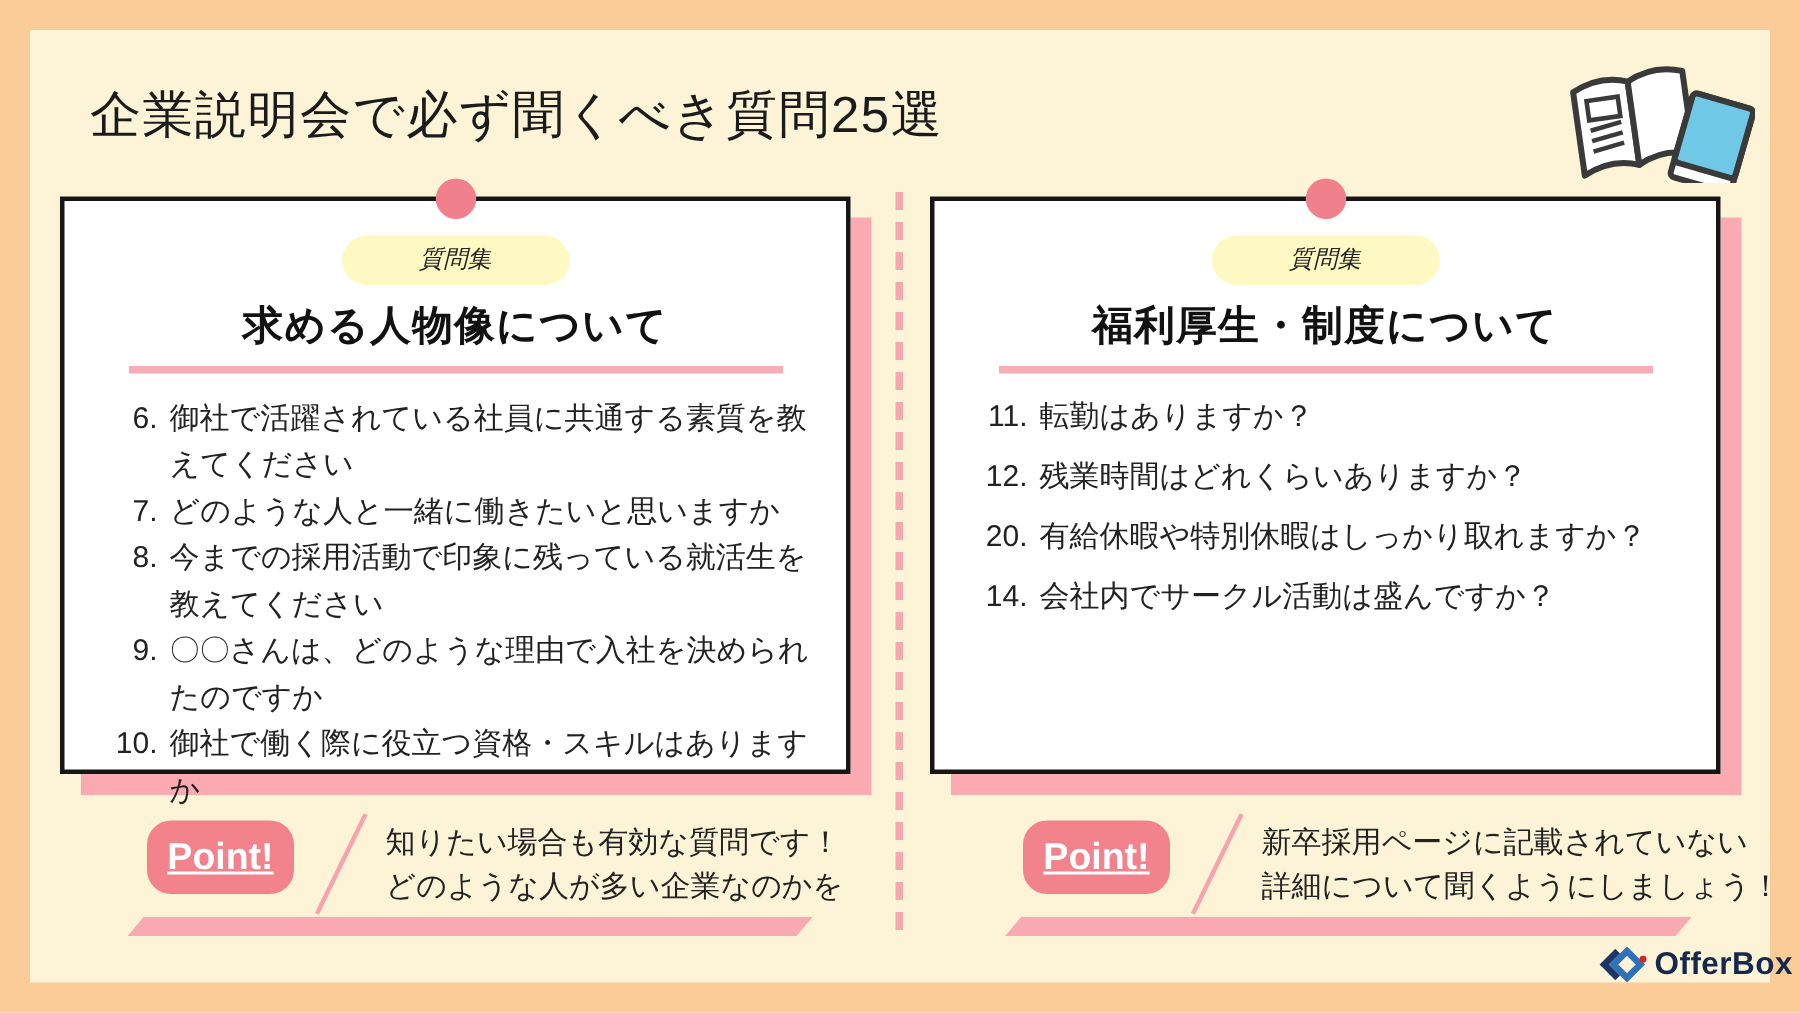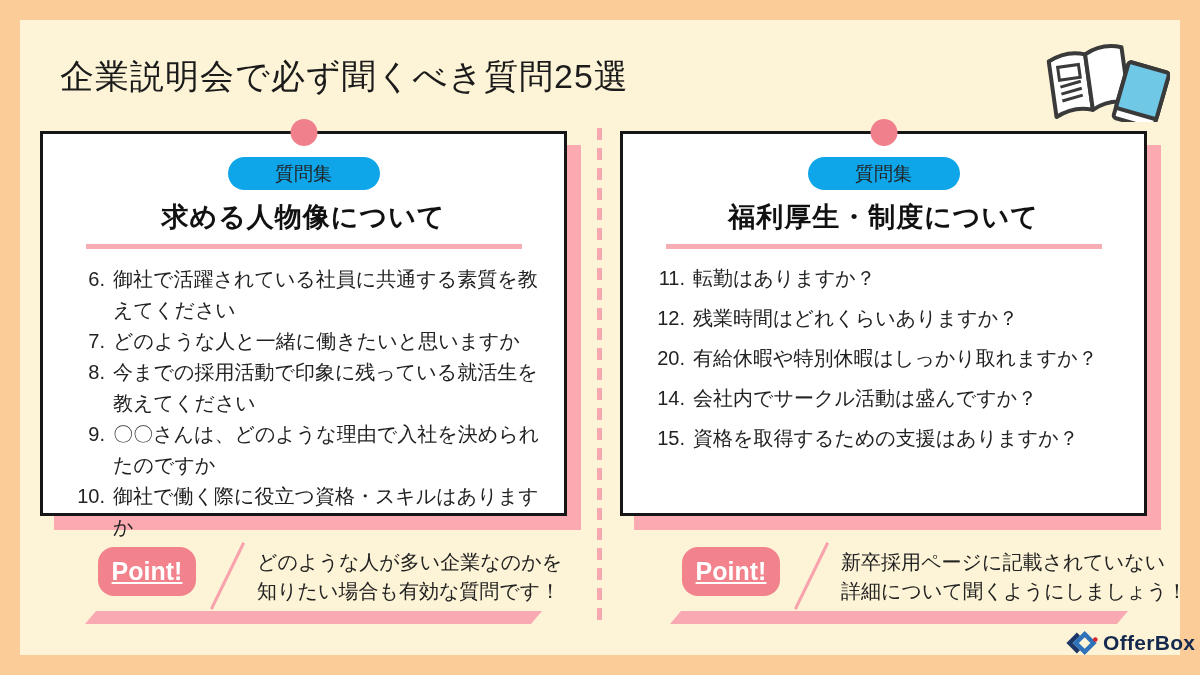--- a/index.html
+++ b/index.html
@@ -31,22 +31,22 @@
   }
   .card.pos-left  { left:40px; }
   .card.pos-right { left:620px; }
 
   .dot {
     position:absolute; top:-15px; left:50%; transform:translateX(-50%);
     width:27px; height:27px; border-radius:50%; background:#F1808D;
   }
   .badge {
     margin:23px auto 0; width:152px; height:33px; border-radius:17px;
-    background:#0ea5e9; display:flex; align-items:center; justify-content:center;
-    font-size:19px; color:#222;
+    background:#fef9c3; display:flex; align-items:center; justify-content:center;
+    font-size:16px; color:#222;font-style:italic;
   }
   .heading {
     margin-top:9px; text-align:center; font-size:27px; font-weight:bold;
     color:#111; letter-spacing:1px;font-family:Liberation Serif, serif;
   }
   .underline { margin:9px auto 0; width:436px; height:5px; background:#F8ACB4; }
 
   .qlist { margin-top:15px; padding:0 16px 0 20px; font-size:20px; color:#222; }
   .qitem { display:flex; }
   .pos-left  .qitem { line-height:31px; margin-bottom:0; }
@@ -146,33 +146,29 @@
       <span class="qtxt">残業時間はどれくらいありますか？</span>
     </div>
     <div class="qitem">
       <span class="qnum">20.</span>
       <span class="qtxt">有給休暇や特別休暇はしっかり取れますか？</span>
     </div>
     <div class="qitem">
       <span class="qnum">14.</span>
       <span class="qtxt">会社内でサークル活動は盛んですか？</span>
     </div>
-    <div class="qitem">
-      <span class="qnum">15.</span>
-      <span class="qtxt">資格を取得するための支援はありますか？</span>
-    </div>
   </div>
 </div>
 
 <div class="point pos-left">
   <div class="point-badge">Point!</div>
   <div class="slash"></div>
   <div class="point-text">
+    <div>知りたい場合も有効な質問です！</div>
     <div>どのような人が多い企業なのかを</div>
-    <div>知りたい場合も有効な質問です！</div>
   </div>
 </div>
 
 <div class="point pos-right">
   <div class="point-badge">Point!</div>
   <div class="slash"></div>
   <div class="point-text">
     <div>新卒採用ページに記載されていない</div>
     <div>詳細について聞くようにしましょう！</div>
   </div>

